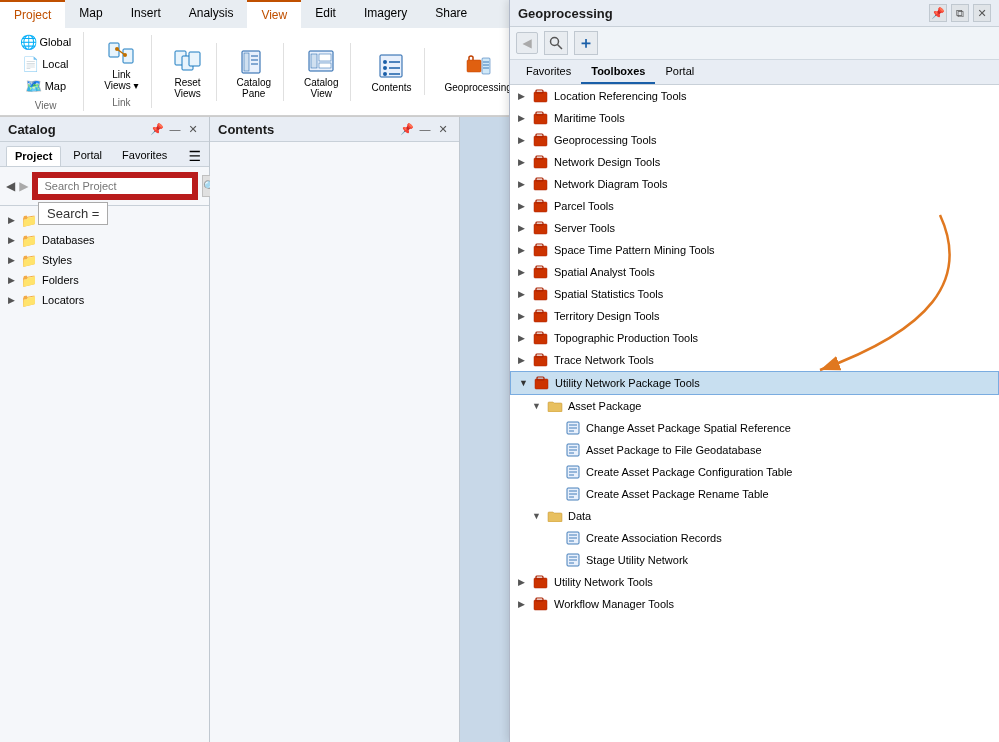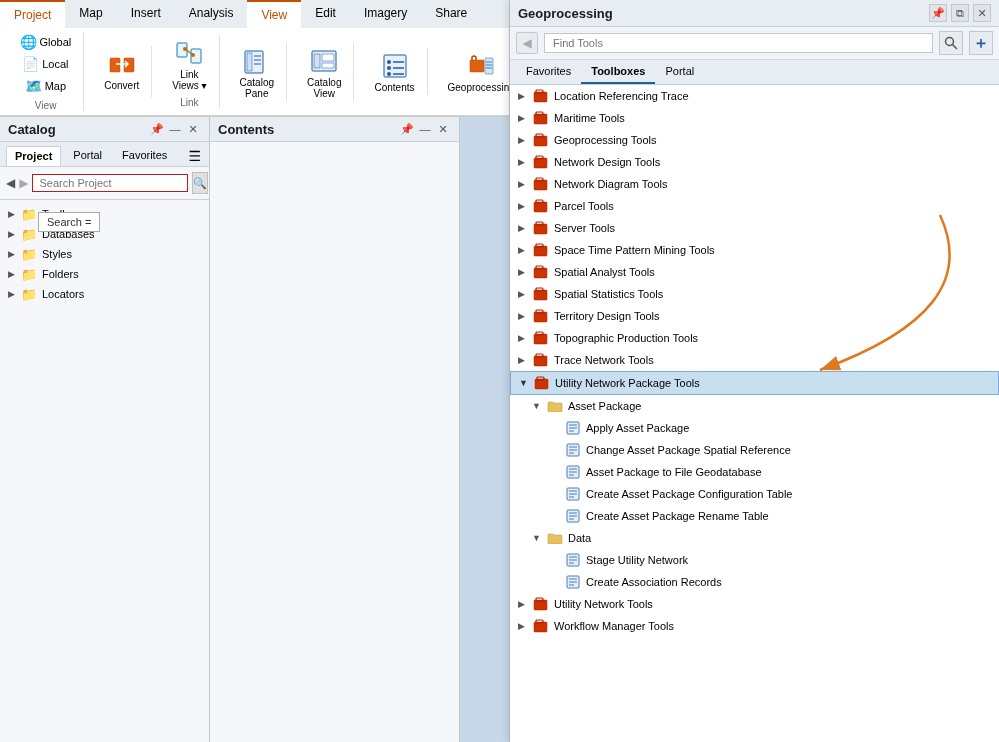--- a/index.html
+++ b/index.html
@@ -28,21 +28,21 @@
     
     .catalog-panel { width: 210px; background: #f5f7fa; border-right: 1px solid #c0c8d0; display: flex; flex-direction: column; }
     .panel-header { display: flex; align-items: center; justify-content: space-between; padding: 4px 8px; background: #e8edf4; border-bottom: 1px solid #c8d0d8; }
     .panel-title { font-size: 13px; font-weight: 600; color: #1a1a1a; }
     .panel-controls { display: flex; gap: 2px; }
     .panel-control-btn { width: 16px; height: 16px; display: flex; align-items: center; justify-content: center; cursor: pointer; font-size: 11px; color: #555; }
     .catalog-tabs { display: flex; padding: 4px 6px 0; gap: 4px; background: #e8edf4; border-bottom: 1px solid #c8d0d8; }
     .catalog-tab { padding: 3px 8px; font-size: 11px; cursor: pointer; border-radius: 2px 2px 0 0; }
     .catalog-tab.active { background: #fff; border: 1px solid #c8d0d8; border-bottom: none; font-weight: 600; }
     .search-bar { display: flex; align-items: center; padding: 5px 6px; gap: 4px; border-bottom: 1px solid #c8d0d8; }
-    .search-input { flex: 1; border: 1px solid #b91c1c; padding: 2px 6px; font-size: 11px; background: #fff; }
+    .search-input { flex: 1; border: 6px solid #b91c1c; padding: 2px 6px; font-size: 11px; background: #fff; }
     .search-btn { width: 22px; height: 22px; background: #e0e0e0; border: 1px solid #c0c0c0; display: flex; align-items: center; justify-content: center; cursor: pointer; font-size: 11px; }
     .catalog-tree { flex: 1; overflow-y: auto; padding: 4px 0; }
     .tree-item { display: flex; align-items: center; padding: 2px 8px; cursor: pointer; font-size: 11px; }
     .tree-arrow { width: 12px; font-size: 9px; color: #555; }
     .tree-icon { width: 18px; height: 16px; margin-right: 4px; display: flex; align-items: center; justify-content: center; }
     .folder-icon { color: #e8a020; font-size: 13px; }
     .tree-label { font-size: 11px; }
 
     
     .contents-panel { width: 250px; background: #f5f7fa; border-right: 1px solid #c0c8d0; display: flex; flex-direction: column; }
@@ -114,50 +114,49 @@
         </div>
         <div class="ribbon-btn-row">
           <div class="ribbon-small-btn">
             <span style="font-size:14px;">🗺️</span>
             <span>Map</span>
           </div>
         </div>
         <div class="ribbon-group-label">View</div>
       </div>
 
-      <div class="ribbon-group">
-        <div class="ribbon-btn">
-          <div class="ribbon-btn-icon">
-            <svg width="28" height="28" viewBox="0 0 28 28">
-              <rect x="2" y="8" width="10" height="14" rx="1" fill="#e06010" stroke="#c04000" stroke-width="0.5"></rect>
-              <rect x="16" y="8" width="10" height="14" rx="1" fill="#e06010" stroke="#c04000" stroke-width="0.5"></rect>
-              <path d="M8 14 L20 14 M17 11 L20 14 L17 17" stroke="#fff" stroke-width="1.5" fill="none"></path>
-            </svg>
-          </div>
-          <div class="ribbon-btn-label">Convert</div>
-        </div>
-        <div class="ribbon-group-label"></div>
-      </div>
 
       <div class="ribbon-group">
         <div class="ribbon-btn">
           <div class="ribbon-btn-icon">
             <svg width="28" height="28" viewBox="0 0 28 28">
               <rect x="2" y="4" width="10" height="14" rx="1" fill="#e8f4fc" stroke="#1a7ac0" stroke-width="1"></rect>
               <rect x="16" y="10" width="10" height="14" rx="1" fill="#e8f4fc" stroke="#1a7ac0" stroke-width="1"></rect>
               <path d="M10 10 L18 16" stroke="#c07000" stroke-width="1.5"></path>
               <circle cx="10" cy="10" r="2" fill="#c07000"></circle>
               <circle cx="18" cy="16" r="2" fill="#c07000"></circle>
             </svg>
           </div>
           <div class="ribbon-btn-label">Link<br>Views ▾</div>
         </div>
         <div class="ribbon-group-label">Link</div>
       </div>
 
+      <div class="ribbon-group">
+        <div class="ribbon-btn">
+          <div class="ribbon-btn-icon">
+            <svg width="28" height="28" viewBox="0 0 28 28">
+              <rect x="1" y="4" width="11" height="14" rx="1" fill="#e8f4fc" stroke="#1a7ac0" stroke-width="1"></rect>
+              <rect x="8" y="9" width="11" height="14" rx="1" fill="#e8f4fc" stroke="#1a7ac0" stroke-width="1"></rect>
+              <rect x="15" y="5" width="11" height="14" rx="1" fill="#e8f4fc" stroke="#1a7ac0" stroke-width="1"></rect>
+            </svg>
+          </div>
+          <div class="ribbon-btn-label">Reset<br>Views</div>
+        </div>
+      </div>
 
       <div class="ribbon-group">
         <div class="ribbon-btn">
           <div class="ribbon-btn-icon">
             <svg width="28" height="28" viewBox="0 0 28 28">
               <rect x="2" y="4" width="18" height="22" rx="1" fill="#e8f0fc" stroke="#1a5fa8" stroke-width="1"></rect>
               <rect x="4" y="6" width="5" height="18" fill="#d0e0f0" stroke="#1a5fa8" stroke-width="0.5"></rect>
               <line x1="11" y1="9" x2="18" y2="9" stroke="#1a5fa8" stroke-width="1"></line>
               <line x1="11" y1="13" x2="18" y2="13" stroke="#1a5fa8" stroke-width="1"></line>
               <line x1="11" y1="17" x2="18" y2="17" stroke="#1a5fa8" stroke-width="1"></line>
@@ -303,41 +302,40 @@
           <div class="panel-control-btn">📌</div>
           <div class="panel-control-btn">—</div>
           <div class="panel-control-btn">✕</div>
         </div>
       </div>
       <div style="flex:1; background:#f5f7fa;"></div>
     </div>
 
     <div style="flex:1; background:#c8d8e8;">
 
-      <div style="position:absolute; left:38px; top:212px; background:#fff; border:1px solid #aaa; padding:3px 8px; font-size:11px; color:#333; z-index:5;">
+      <div style="position:absolute; left:38px; top:202px; background:#fff; border:1px solid #aaa; padding:3px 8px; font-size:13px; color:#333; z-index:5;">
         <span>Search =</span>
       </div>
     </div>
   </div>
 
   <div class="geo-panel-wrapper" style="position:absolute; right:0; top:0; width:490px; height:742px; display:flex; flex-direction:column;">
     <div class="geo-panel" style="position:relative; flex:1; display:flex; flex-direction:column; background:#fff; border-left:1px solid #b0b8c8; box-shadow:-2px 0 8px rgba(0,0,0,0.12);">
 
       <div class="geo-titlebar">
         <span class="geo-title">Geoprocessing</span>
         <div class="geo-controls">
           <div class="geo-ctrl-btn">📌</div>
           <div class="geo-ctrl-btn">⧉</div>
           <div class="geo-ctrl-btn">✕</div>
         </div>
       </div>
 
       <div class="geo-toolbar">
         <div class="geo-back-btn" style="color:#aaa;">◀</div>
-        <input class="geo-search" type="text" placeholder="Find Tools" style="">
         <div class="geo-search-btn">
           <svg width="14" height="14" viewBox="0 0 14 14">
             <circle cx="5.5" cy="5.5" r="4" fill="none" stroke="#555" stroke-width="1.5"></circle>
             <line x1="8.5" y1="8.5" x2="13" y2="13" stroke="#555" stroke-width="1.5"></line>
           </svg>
         </div>
         <div class="geo-add-btn">＋</div>
       </div>
 
       <div class="geo-tabs">
@@ -349,21 +347,21 @@
       <div class="geo-tree">
 
         <div class="geo-tree-item">
           <span class="geo-arrow">▶</span>
           <span class="geo-icon">
             <svg width="16" height="14" viewBox="0 0 16 14">
                 <rect x="1" y="3" width="13" height="10" rx="1" fill="#cc3300" stroke="#aa2200" stroke-width="0.5"></rect>
                 <rect x="3" y="1" width="7" height="3" rx="1" fill="none" stroke="#aa2200" stroke-width="1.2"></rect>
               </svg>
           </span>
-          <span class="geo-label">Location Referencing Trace</span>
+          <span class="geo-label">Location Referencing Tools</span>
         </div>
 
         <div class="geo-tree-item">
           <span class="geo-arrow">▶</span>
           <span class="geo-icon">
             <svg width="16" height="14" viewBox="0 0 16 14">
                 <rect x="1" y="3" width="13" height="10" rx="1" fill="#cc3300" stroke="#aa2200" stroke-width="0.5"></rect>
                 <rect x="3" y="1" width="7" height="3" rx="1" fill="none" stroke="#aa2200" stroke-width="1.2"></rect>
               </svg>
           </span>
@@ -504,122 +502,110 @@
 
         <div class="geo-tree-item indent-1">
           <span class="geo-arrow">▼</span>
           <span class="geo-icon">
             <svg width="16" height="12" viewBox="0 0 16 12">
                 <path d="M1 3 Q1 2 2 2 L6 2 L7 3 L14 3 Q15 3 15 4 L15 11 Q15 12 14 12 L2 12 Q1 12 1 11 Z" fill="#e8c060" stroke="#c09030" stroke-width="0.5"></path>
               </svg>
           </span>
           <span class="geo-label">Asset Package</span>
         </div>
+
 
         <div class="geo-tree-item indent-2">
           <span class="geo-arrow" style="opacity:0;">▶</span>
           <span class="geo-icon">
             <svg width="14" height="14" viewBox="0 0 14 14">
                 <rect x="1" y="1" width="12" height="12" rx="1" fill="#e8f0fc" stroke="#1a5fa8" stroke-width="0.8"></rect>
                 <line x1="3" y1="4" x2="11" y2="4" stroke="#1a5fa8" stroke-width="0.8"></line>
                 <line x1="3" y1="7" x2="11" y2="7" stroke="#1a5fa8" stroke-width="0.8"></line>
                 <line x1="3" y1="10" x2="8" y2="10" stroke="#1a5fa8" stroke-width="0.8"></line>
               </svg>
           </span>
-          <span class="geo-label">Apply Asset Package</span>
+          <span class="geo-label">Change Asset Package Spatial Reference</span>
         </div>
 
         <div class="geo-tree-item indent-2">
           <span class="geo-arrow" style="opacity:0;">▶</span>
           <span class="geo-icon">
             <svg width="14" height="14" viewBox="0 0 14 14">
                 <rect x="1" y="1" width="12" height="12" rx="1" fill="#e8f0fc" stroke="#1a5fa8" stroke-width="0.8"></rect>
                 <line x1="3" y1="4" x2="11" y2="4" stroke="#1a5fa8" stroke-width="0.8"></line>
                 <line x1="3" y1="7" x2="11" y2="7" stroke="#1a5fa8" stroke-width="0.8"></line>
                 <line x1="3" y1="10" x2="8" y2="10" stroke="#1a5fa8" stroke-width="0.8"></line>
               </svg>
           </span>
-          <span class="geo-label">Change Asset Package Spatial Reference</span>
+          <span class="geo-label">Asset Package to File Geodatabase</span>
         </div>
 
         <div class="geo-tree-item indent-2">
           <span class="geo-arrow" style="opacity:0;">▶</span>
           <span class="geo-icon">
             <svg width="14" height="14" viewBox="0 0 14 14">
                 <rect x="1" y="1" width="12" height="12" rx="1" fill="#e8f0fc" stroke="#1a5fa8" stroke-width="0.8"></rect>
                 <line x1="3" y1="4" x2="11" y2="4" stroke="#1a5fa8" stroke-width="0.8"></line>
                 <line x1="3" y1="7" x2="11" y2="7" stroke="#1a5fa8" stroke-width="0.8"></line>
                 <line x1="3" y1="10" x2="8" y2="10" stroke="#1a5fa8" stroke-width="0.8"></line>
               </svg>
           </span>
-          <span class="geo-label">Asset Package to File Geodatabase</span>
+          <span class="geo-label">Create Asset Package Configuration Table</span>
         </div>
 
         <div class="geo-tree-item indent-2">
           <span class="geo-arrow" style="opacity:0;">▶</span>
           <span class="geo-icon">
             <svg width="14" height="14" viewBox="0 0 14 14">
                 <rect x="1" y="1" width="12" height="12" rx="1" fill="#e8f0fc" stroke="#1a5fa8" stroke-width="0.8"></rect>
                 <line x1="3" y1="4" x2="11" y2="4" stroke="#1a5fa8" stroke-width="0.8"></line>
                 <line x1="3" y1="7" x2="11" y2="7" stroke="#1a5fa8" stroke-width="0.8"></line>
                 <line x1="3" y1="10" x2="8" y2="10" stroke="#1a5fa8" stroke-width="0.8"></line>
               </svg>
           </span>
-          <span class="geo-label">Create Asset Package Configuration Table</span>
+          <span class="geo-label">Create Asset Package Rename Table</span>
+        </div>
+
+
+
+        <div class="geo-tree-item indent-1">
+          <span class="geo-arrow">▼</span>
+          <span class="geo-icon">
+            <svg width="16" height="12" viewBox="0 0 16 12">
+                <path d="M1 3 Q1 2 2 2 L6 2 L7 3 L14 3 Q15 3 15 4 L15 11 Q15 12 14 12 L2 12 Q1 12 1 11 Z" fill="#e8c060" stroke="#c09030" stroke-width="0.5"></path>
+              </svg>
+          </span>
+          <span class="geo-label">Data</span>
         </div>
 
         <div class="geo-tree-item indent-2">
           <span class="geo-arrow" style="opacity:0;">▶</span>
           <span class="geo-icon">
             <svg width="14" height="14" viewBox="0 0 14 14">
                 <rect x="1" y="1" width="12" height="12" rx="1" fill="#e8f0fc" stroke="#1a5fa8" stroke-width="0.8"></rect>
                 <line x1="3" y1="4" x2="11" y2="4" stroke="#1a5fa8" stroke-width="0.8"></line>
                 <line x1="3" y1="7" x2="11" y2="7" stroke="#1a5fa8" stroke-width="0.8"></line>
                 <line x1="3" y1="10" x2="8" y2="10" stroke="#1a5fa8" stroke-width="0.8"></line>
               </svg>
           </span>
-          <span class="geo-label">Create Asset Package Rename Table</span>
-        </div>
-
-
-
-        <div class="geo-tree-item indent-1">
-          <span class="geo-arrow">▼</span>
-          <span class="geo-icon">
-            <svg width="16" height="12" viewBox="0 0 16 12">
-                <path d="M1 3 Q1 2 2 2 L6 2 L7 3 L14 3 Q15 3 15 4 L15 11 Q15 12 14 12 L2 12 Q1 12 1 11 Z" fill="#e8c060" stroke="#c09030" stroke-width="0.5"></path>
-              </svg>
-          </span>
-          <span class="geo-label">Data</span>
+          <span class="geo-label">Create Association Records</span>
         </div>
 
         <div class="geo-tree-item indent-2">
           <span class="geo-arrow" style="opacity:0;">▶</span>
           <span class="geo-icon">
             <svg width="14" height="14" viewBox="0 0 14 14">
                 <rect x="1" y="1" width="12" height="12" rx="1" fill="#e8f0fc" stroke="#1a5fa8" stroke-width="0.8"></rect>
                 <line x1="3" y1="4" x2="11" y2="4" stroke="#1a5fa8" stroke-width="0.8"></line>
                 <line x1="3" y1="7" x2="11" y2="7" stroke="#1a5fa8" stroke-width="0.8"></line>
                 <line x1="3" y1="10" x2="8" y2="10" stroke="#1a5fa8" stroke-width="0.8"></line>
               </svg>
           </span>
           <span class="geo-label">Stage Utility Network</span>
-        </div>
-
-        <div class="geo-tree-item indent-2">
-          <span class="geo-arrow" style="opacity:0;">▶</span>
-          <span class="geo-icon">
-            <svg width="14" height="14" viewBox="0 0 14 14">
-                <rect x="1" y="1" width="12" height="12" rx="1" fill="#e8f0fc" stroke="#1a5fa8" stroke-width="0.8"></rect>
-                <line x1="3" y1="4" x2="11" y2="4" stroke="#1a5fa8" stroke-width="0.8"></line>
-                <line x1="3" y1="7" x2="11" y2="7" stroke="#1a5fa8" stroke-width="0.8"></line>
-                <line x1="3" y1="10" x2="8" y2="10" stroke="#1a5fa8" stroke-width="0.8"></line>
-              </svg>
-          </span>
-          <span class="geo-label">Create Association Records</span>
         </div>
 
         <div class="geo-tree-item">
           <span class="geo-arrow">▶</span>
           <span class="geo-icon">
             <svg width="16" height="14" viewBox="0 0 16 14">
                 <rect x="1" y="3" width="13" height="10" rx="1" fill="#cc3300" stroke="#aa2200" stroke-width="0.5"></rect>
                 <rect x="3" y="1" width="7" height="3" rx="1" fill="none" stroke="#aa2200" stroke-width="1.2"></rect>
               </svg>
           </span>

